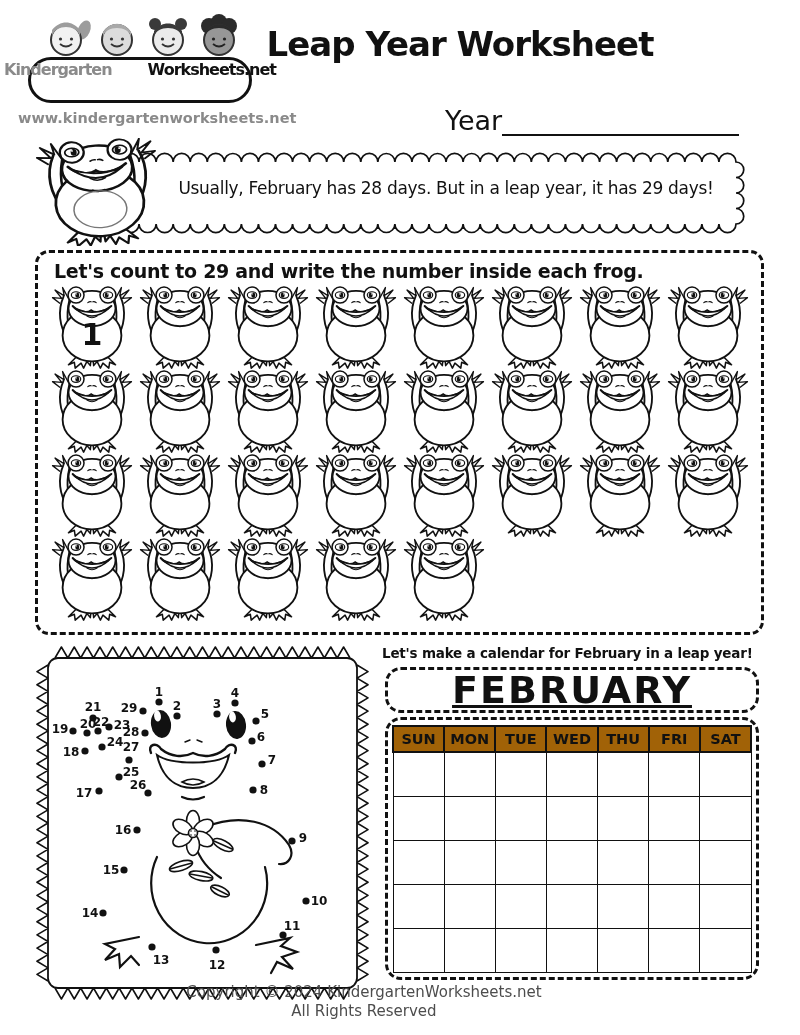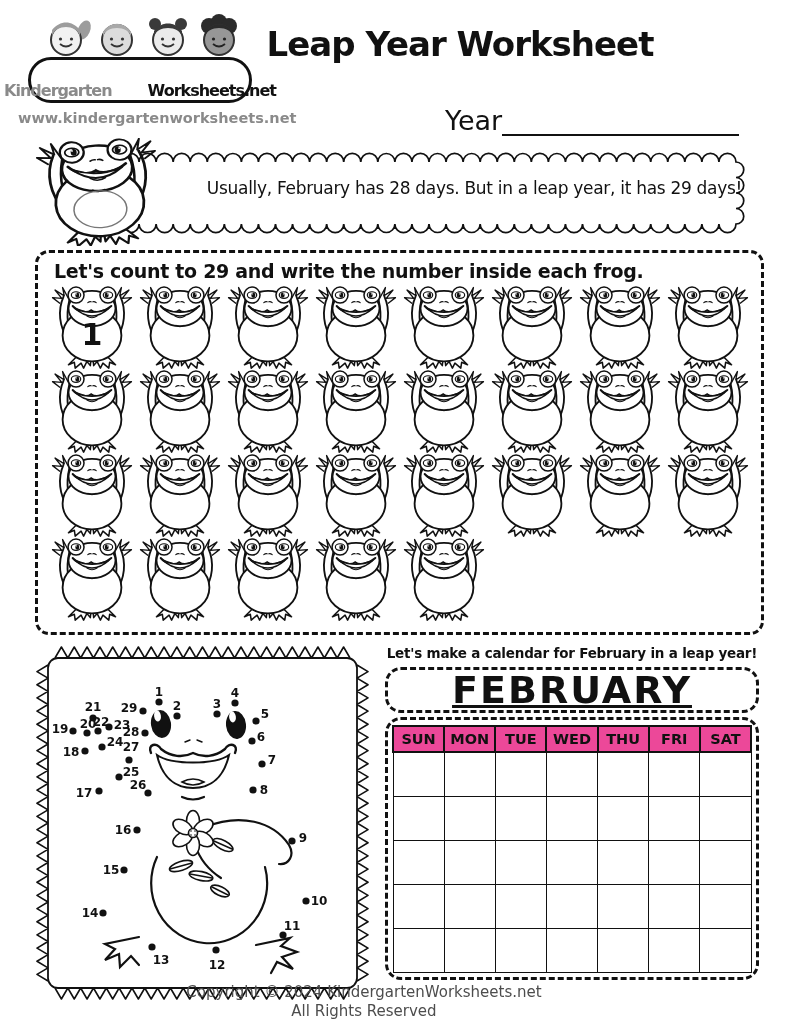--- a/index.html
+++ b/index.html
@@ -3,54 +3,54 @@
 <meta charset="utf-8">
 <style>
   html,body{margin:0;padding:0;}
   body{
     width:800px;height:1035px;position:relative;background:#fff;
     font-family:"DejaVu Sans","Liberation Sans",sans-serif;color:#111;overflow:hidden;
   }
   .abs{position:absolute;}
   
   .logo-pill{left:28px;top:57px;width:224px;height:46px;border:3px solid #111;border-radius:26px;
-    background:#fff;display:flex;align-items:flex-end;justify-content:center;box-sizing:border-box;
+    background:#fff;display:flex;align-items:flex-start;justify-content:center;box-sizing:border-box;
     font-weight:bold;font-size:16px;letter-spacing:-1px;white-space:nowrap;z-index:2;}
   .brand-gray{color:#8a8a8a;}
   .brand-black{color:#111;padding-left:36px;}
   .logo-url{left:18px;top:110px;width:244px;font-size:14.5px;color:#8a8a8a;font-weight:bold;}
   
   .page-title{left:255px;top:24px;width:410px;text-align:center;font-size:34px;font-weight:700;letter-spacing:-1px;}
   .name-row{left:445px;top:104px;font-size:27px;}
   .name-underline{display:inline-block;width:237px;border-bottom:2.5px solid #111;height:30px;vertical-align:bottom;}
   
   .bubble-svg{left:96px;top:146px;z-index:1;}
-  .bubble-text{left:150px;top:178px;width:592px;text-align:right;font-size:17px;letter-spacing:-0.3px;z-index:2;}
+  .bubble-text{left:150px;top:178px;width:592px;text-align:center;font-size:17px;letter-spacing:-0.3px;z-index:2;}
   .mascot-svg{left:36px;top:138px;z-index:3;}
   
   .count-box{left:35px;top:250px;width:729px;height:385px;border:3px dashed #111;border-radius:14px;
     box-sizing:border-box;background:#fff;}
   .count-instruction{padding:7px 0 0 16px;font-size:19px;font-weight:600;letter-spacing:-0.3px;}
   .frog-grid{display:flex;flex-wrap:wrap;padding:3px 0 0 10px;}
   .frog-cell{width:88px;height:84px;position:relative;}
   .frog-cell svg{width:88px;height:84px;display:block;}
   .frog-number{position:absolute;left:0;right:0;top:32px;text-align:center;font-size:30px;font-weight:600;}
   
   .dots-box{left:35px;top:645px;width:335px;height:356px;}
   .dots-instruction{position:absolute;top:14px;left:20px;right:20px;text-align:center;font-size:13.5px;font-weight:600;z-index:2;}
   #dots-svg{position:absolute;left:0;top:0;}
   
-  .cal-prompt{left:382px;top:645px;width:380px;text-align:center;font-size:13.5px;font-weight:600;letter-spacing:-0.2px;}
+  .cal-prompt{left:382px;top:645px;width:380px;text-align:left;font-size:13.5px;font-weight:600;letter-spacing:-0.2px;}
   .month-box{left:385px;top:667px;width:374px;height:46px;border:3.5px dashed #111;border-radius:16px;
     box-sizing:border-box;display:flex;align-items:center;justify-content:center;
     font-size:38px;font-weight:800;letter-spacing:2px;background:#fff;text-decoration:underline;}
   .grid-box{left:385px;top:717px;width:374px;height:263px;border:3.5px dashed #111;border-radius:16px;
     box-sizing:border-box;padding:5px 3px;background:#fff;}
   table.cal{width:360px;margin:0 auto;border-collapse:collapse;table-layout:fixed;}
-  table.cal th{background:#ec4899;border:2px solid #111;height:24px;font-size:14.5px;font-weight:700;padding:0;}
+  table.cal th{background:#a16207;border:2px solid #111;height:24px;font-size:14.5px;font-weight:700;padding:0;}
   table.cal td{border:1.5px solid #111;height:43px;padding:0;background:#fff;}
   
   .footer{left:0;top:983px;width:728px;text-align:center;font-size:15px;color:#4d4d4d;line-height:1.25;z-index:4;}
   
   .s2{fill:none;stroke:#111;stroke-width:2.2;stroke-linecap:round;}
   .s24{fill:none;stroke:#111;stroke-width:2.4;stroke-linecap:round;}
   .s14{fill:none;stroke:#111;stroke-width:1.4;stroke-linecap:round;}
   .s1{fill:none;stroke:#111;stroke-width:1.6;stroke-linejoin:round;}
   .s1f{fill:#fff;stroke:#111;stroke-width:1.8;stroke-linejoin:round;}
   .wf{fill:#fff;stroke:#111;stroke-width:2.2;}

